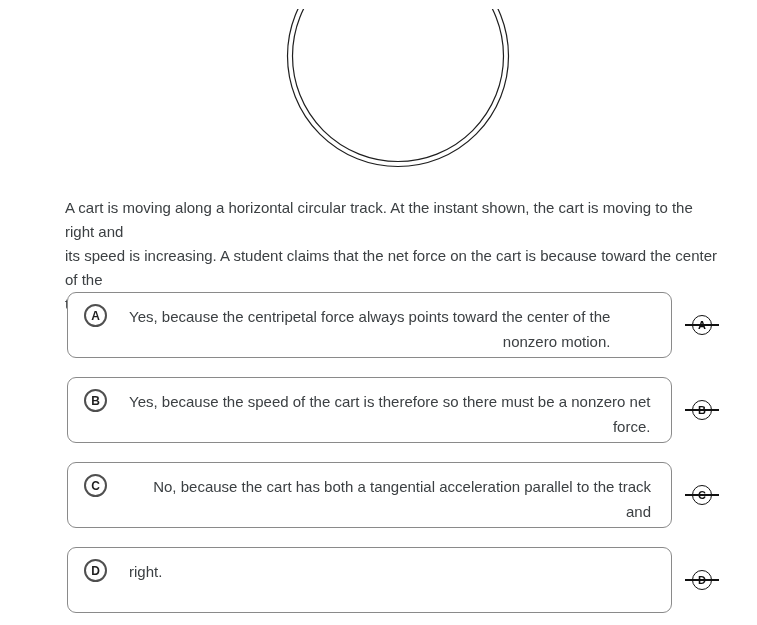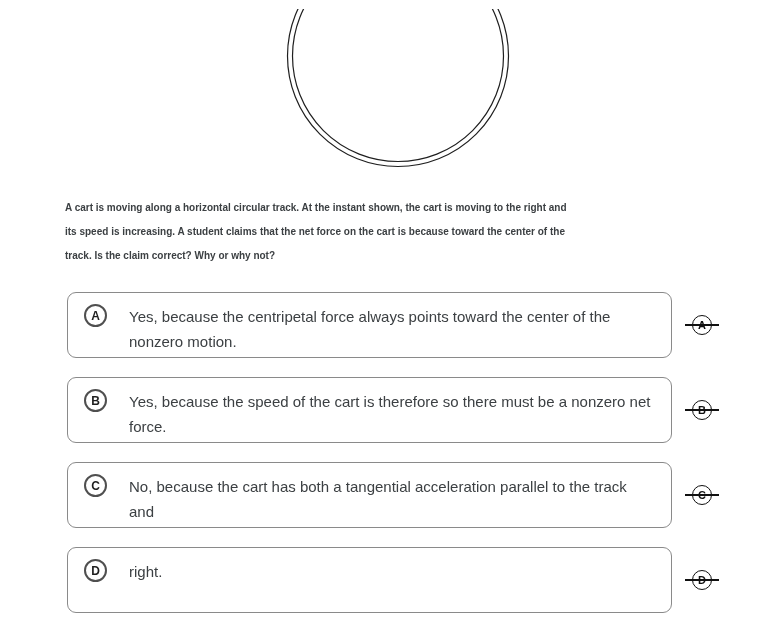--- a/index.html
+++ b/index.html
@@ -25,24 +25,23 @@
     height: 160px;
     overflow: hidden;
   }
 
   
   .question {
     position: absolute;
     left: 65px;
     top: 196px;
     width: 660px;
-    font-size: 10px;
+    font-size: 15px;
     line-height: 24px;
     color: #3c4043;
-    font-weight: bold;
   }
 
   
   .options {
     position: absolute;
     left: 67px;
     top: 292px;
     width: 660px;
   }
   .option-row {
@@ -76,20 +75,21 @@
     font-size: 12px;
     font-weight: bold;
     color: #1f1f1f;
   }
   .option-text {
     margin-left: 22px;
     font-size: 15px;
     line-height: 25px;
     padding-top: 3px;
     color: #3c4043;
+    text-align: right;
   }
 
   
   .eliminate {
     position: relative;
     flex: none;
     width: 34px;
     height: 20px;
     margin-left: 13px;
     cursor: pointer;

